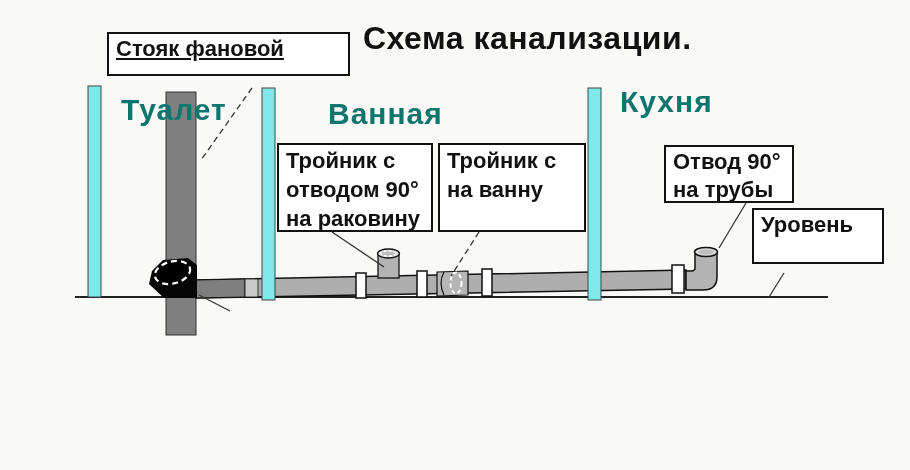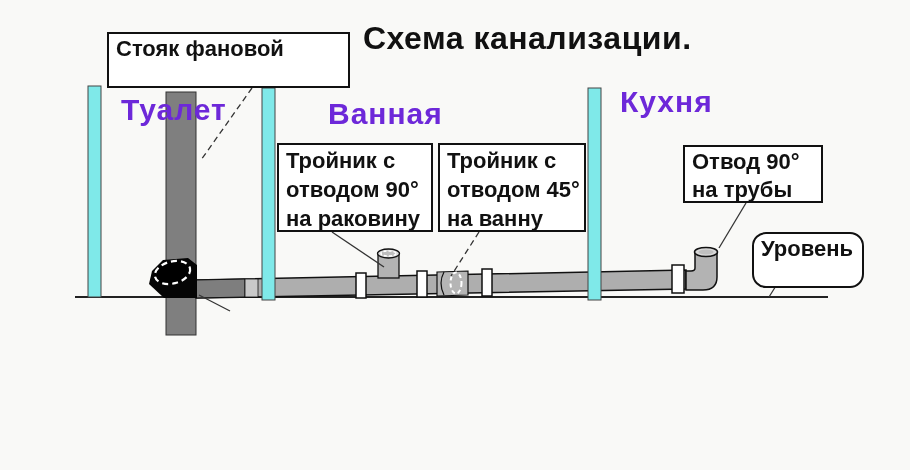--- a/index.html
+++ b/index.html
@@ -9,21 +9,21 @@
   }
   .canvas{
     position:relative;
     width:910px;height:470px;
     background:#f9f9f7;
     overflow:hidden;
   }
   .diagram-svg{position:absolute;left:0;top:0;z-index:1;}
   .txt{position:absolute;z-index:2;color:#111;font-weight:bold;white-space:nowrap;}
   .title{font-size:32px;letter-spacing:0.5px;}
-  .room{font-size:30px;color:#6d28d9;letter-spacing:1px;}
+  .room{font-size:30px;color:#0f766e;letter-spacing:1px;}
   .callout{
     position:absolute;z-index:2;
     background:#ffffff;
     border:2px solid #111;
     box-sizing:border-box;
     color:#111;font-weight:bold;
     font-size:22px;line-height:29px;
     padding:1px 0 0 7px;
     white-space:nowrap;
   }
@@ -76,39 +76,38 @@
     <line x1="784" y1="273" x2="769" y2="297" stroke="#333" stroke-width="1.3"></line>
     <line x1="199" y1="295" x2="230" y2="311" stroke="#333" stroke-width="1.3"></line>
   </svg>
 
   <div class="txt title" style="left:363px;top:20px;">Схема канализации.</div>
 
   <div class="txt room" style="left:121px;top:93px;">Туалет</div>
   <div class="txt room" style="left:296px;top:97px;margin-left:32px;">Ванная</div>
   <div class="txt room" style="left:620px;top:85px;">Кухня</div>
 
-  <div class="callout" style="left:107px;top:32px;width:243px;height:56px;line-height:27px;">
+  <div class="callout" style="left:107px;top:32px;width:243px;height:44px;line-height:27px;text-decoration:underline;">
     <div>Стояк фановой</div>
   </div>
 
   <div class="callout" style="left:277px;top:143px;width:156px;height:89px;">
     <div>Тройник с</div>
     <div>отводом 90°</div>
     <div>на раковину</div>
   </div>
 
   <div class="callout" style="left:438px;top:143px;width:148px;height:89px;">
     <div>Тройник с</div>
-    <div>отводом 45°</div>
     <div>на ванну</div>
   </div>
 
-  <div class="callout" style="left:683px;top:145px;width:140px;height:58px;line-height:28px;">
+  <div class="callout" style="left:664px;top:145px;width:130px;height:58px;line-height:28px;">
     <div>Отвод 90°</div>
     <div>на трубы</div>
   </div>
 
-  <div class="callout" style="left:752px;top:232px;width:112px;height:56px;line-height:27px;border-radius:14px;">
+  <div class="callout" style="left:752px;top:208px;width:132px;height:56px;line-height:27px;">
     <div>Уровень</div>
   </div>
 
 
 </div>
 
 </body></html>

